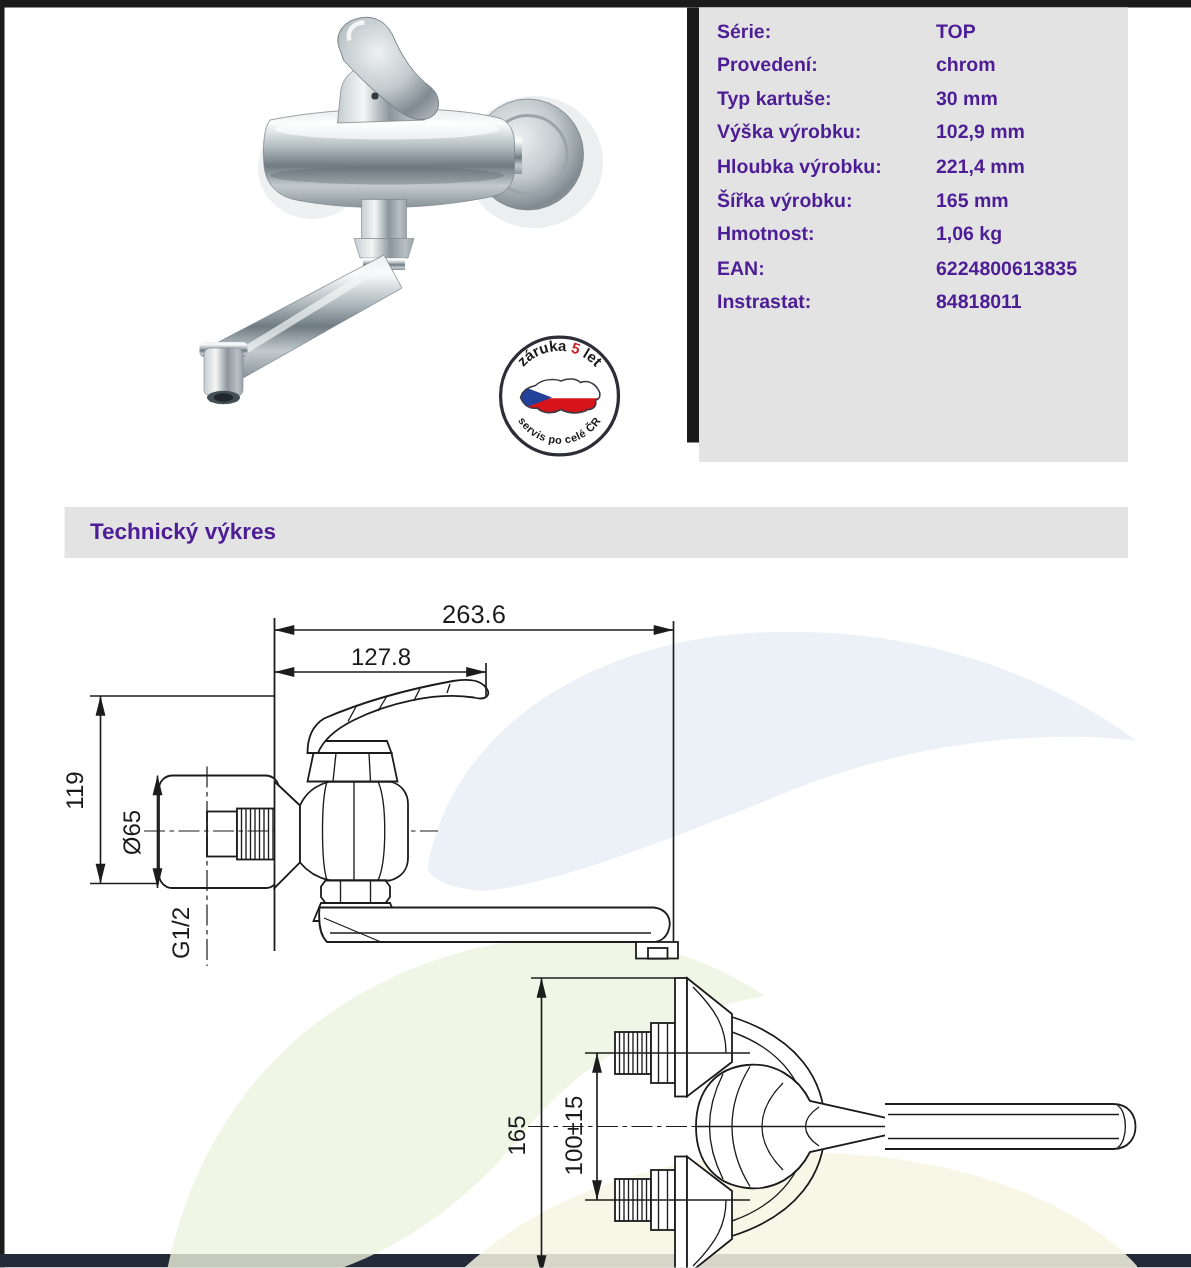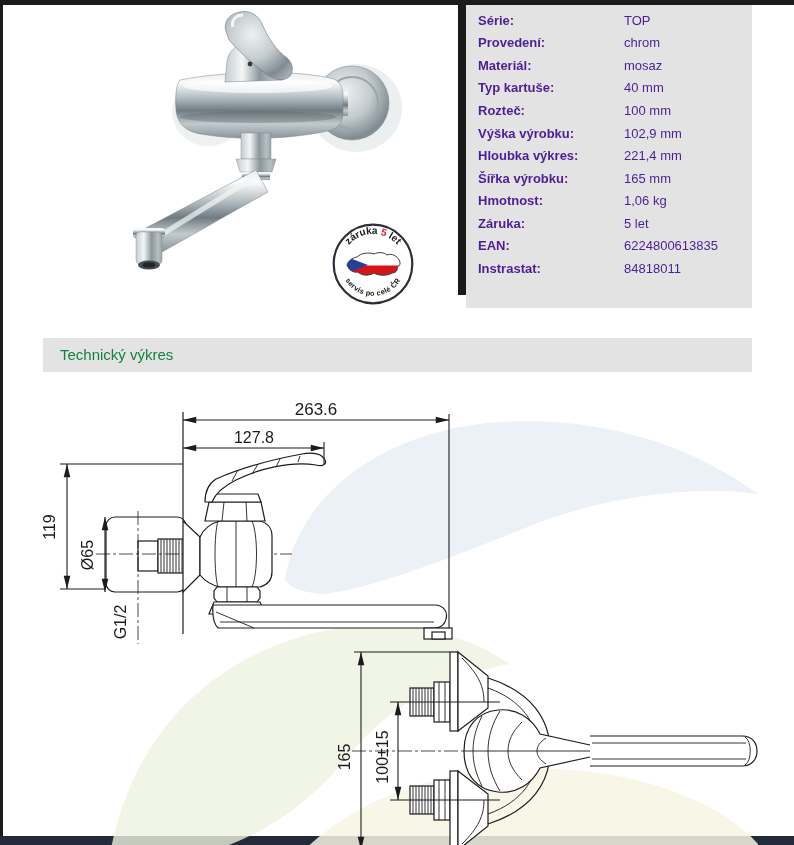--- a/index.html
+++ b/index.html
@@ -11,23 +11,23 @@
   .left-strip{position:absolute;left:0;top:0;width:3px;height:845px;background:#1b1b1b;}
   .bottom-bar{position:absolute;left:0;top:836px;width:794px;height:9px;background:#242b38;}
   .photo-wrap{position:absolute;left:115px;top:5px;width:350px;height:320px;}
   .badge-wrap{position:absolute;left:331px;top:222px;width:84px;height:84px;}
   .spec-table{position:absolute;left:458px;top:5px;width:294px;height:303px;}
   .spec-accent{position:absolute;left:0;top:0;width:8px;height:290px;background:#1a1a1a;}
   .spec-rows{position:absolute;left:8px;top:0;width:286px;height:303px;background:#e3e3e3;
     box-sizing:border-box;padding:4px 0 0 12px;}
   .spec-row{display:flex;height:22.55px;align-items:center;font-size:13px;color:#4c1d95;}
   .spec-label{width:146px;font-weight:bold;}
-  .spec-value{flex:1;}
+  .spec-value{flex:1;font-weight:bold;}
   .section-bar{position:absolute;left:43px;top:338px;width:709px;height:34px;background:#e3e3e3;}
-  .section-bar .title{font-weight:normal;font-size:15px;color:#15803d;line-height:34px;padding-left:17px;border-radius:13px;}
+  .section-bar .title{font-weight:bold;font-size:15px;color:#4c1d95;line-height:34px;padding-left:17px;border-radius:13px;}
   .drawing-wrap{position:absolute;left:30px;top:372px;width:730px;height:464px;margin-top:24px;}
   svg text{font-family:"Liberation Sans", sans-serif;fill:#1a1a1a;}
 </style>
 </head>
 <body>
 
 <div class="top-bar"></div>
 <div class="left-strip"></div>
 <div class="bottom-bar"></div>
 
@@ -119,50 +119,38 @@
   <div class="spec-rows">
     <div class="spec-row">
         <div class="spec-label">Série:</div>
         <div class="spec-value">TOP</div>
       </div>
       <div class="spec-row">
         <div class="spec-label">Provedení:</div>
         <div class="spec-value">chrom</div>
       </div>
       <div class="spec-row">
-        <div class="spec-label">Materiál:</div>
-        <div class="spec-value">mosaz</div>
-      </div>
-      <div class="spec-row">
         <div class="spec-label">Typ kartuše:</div>
-        <div class="spec-value">40 mm</div>
-      </div>
-      <div class="spec-row">
-        <div class="spec-label">Rozteč:</div>
-        <div class="spec-value">100 mm</div>
+        <div class="spec-value">30 mm</div>
       </div>
       <div class="spec-row">
         <div class="spec-label">Výška výrobku:</div>
         <div class="spec-value">102,9 mm</div>
       </div>
       <div class="spec-row">
-        <div class="spec-label">Hloubka výkres:</div>
+        <div class="spec-label">Hloubka výrobku:</div>
         <div class="spec-value">221,4 mm</div>
       </div>
       <div class="spec-row">
         <div class="spec-label">Šířka výrobku:</div>
         <div class="spec-value">165 mm</div>
       </div>
       <div class="spec-row">
         <div class="spec-label">Hmotnost:</div>
         <div class="spec-value">1,06 kg</div>
-      </div>
-      <div class="spec-row">
-        <div class="spec-label">Záruka:</div>
-        <div class="spec-value">5 let</div>
       </div>
       <div class="spec-row">
         <div class="spec-label">EAN:</div>
         <div class="spec-value">6224800613835</div>
       </div>
       <div class="spec-row">
         <div class="spec-label">Instrastat:</div>
         <div class="spec-value">84818011</div>
       </div>
   </div>

